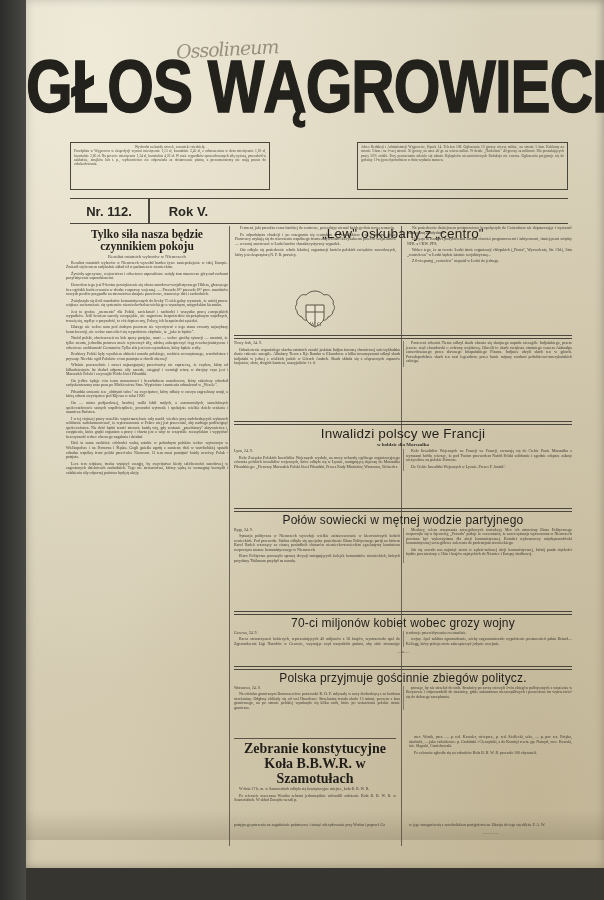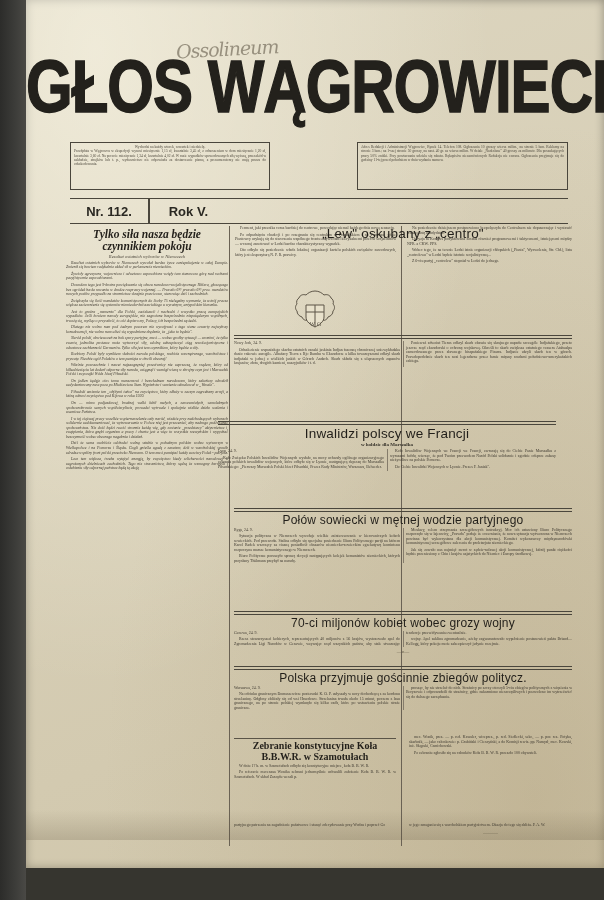--- a/index.html
+++ b/index.html
@@ -66,33 +66,33 @@
      display:flex;align-items:center;justify-content:center;height:100%;}
   #dbNr{width:78px;font-size:13px;font-weight:bold;}
   #dbDate{flex:1;font-size:13.5px;font-weight:bold;letter-spacing:.3px;}
   #dbRok{width:76px;font-size:13px;font-weight:bold;text-align:right;}
   .vrule{width:1.2px;height:100%;background:#4a463c;}
 
   
   #cols{position:absolute;left:40px;top:226px;width:506px;height:620px;
         display:flex;}
   .col{box-sizing:border-box;}
-  #colL{width:164px;padding-right:1px;border-right:1px solid #6a6254;font-style:italic;}
+  #colL{width:164px;padding-right:1px;border-right:1px solid #6a6254;}
   #colM{width:172px;padding:0 5px;border-right:1px solid #6a6254;}
   #colR{width:170px;padding-left:5px;}
 
   
   .hl-serif{font-family:"Liberation Serif",serif;font-weight:bold;
      text-align:center;color:#221f1a;line-height:1.08;}
   .hl-sans{font-family:"Liberation Sans",sans-serif;
      text-align:center;color:#221f1a;line-height:1.05;letter-spacing:.2px;}
   .h-main{font-size:11.5px;margin:2px 0 1px;}
   .h-wide{font-size:13.5px;margin:1px 0 1px;}
   .h-wide-s{font-size:12px;margin:1px 0 1px;}
-  .h-small{font-size:10px;margin:1px 8px 1px;}
+  .h-small{font-size:14px;margin:1px 8px 1px;}
   .sub{font-family:"Liberation Serif",serif;font-weight:bold;font-size:5px;
      text-align:center;color:#36322a;margin:0 0 2px;}
   .kicker{font-family:"Liberation Serif",serif;font-size:4.6px;text-align:center;
      color:#4a443a;margin:0 0 2px;}
 
   .rule-d{border-top:1.1px solid #4a463c;border-bottom:1.1px solid #4a463c;
      height:2px;margin:3px 0 2px;}
   .rule-s{border-top:1px solid #5a5447;margin:3px 0 2px;}
 
   
@@ -195,21 +195,21 @@
 
       <div class="block" style="position:absolute;left:208px;top:332px;width:338px;">
         <div class="rule-d"></div>
         <div class="body2">
           <div class="body">Nowy Jork, 24. 9.</div>
           <div class="body ind">Odnalezienie wspaniałego skarbu ostatnich oznaki jaskinia Indjan fazonną chronicznej uniewykładaka danio cnkowie aurogile. Albańscy Tierra z Rjo Bambu w Ekwadorze a kilka towarzyszami odkryl skarb indjański w jednej z wielkich jaskiń w Górach Andach. Skarb składa się z ulepszonych zapanów krajanów, złota, drogich kamieni, naszyjników i t. d.</div>
           <div class="body ind">Poniewaź zdwoiut Tierus odkryl skarb obawia się skrajnego napadu szczególe Indjańskiego, przeto jeszcze rząd ekwadorski o ochronę wojskową. Określi to skarb zwiększa ostatniego czasera Atahualpa zamordowanego przez sławnego hiszpańskiego Pizarra. Indjanie ukryli skarb ten w górach. Prawdopodobnie skarb ten nosi legendarne przez łamie mięsny rzadami południowo-amerykańskich zabiegu.</div>
         </div>
       </div>
 
-      <div class="block" style="position:absolute;left:192px;top:418px;width:338px;">
+      <div class="block" style="position:absolute;left:208px;top:418px;width:338px;">
         <div class="rule-d"></div>
         <div class="hl-sans h-wide">Inwalidzi polscy we Francji</div>
         <div class="sub">w hołdzie dla Marszałka</div>
         <div class="body2">
           <div class="body">Lyon, 24. 9.</div>
           <div class="body ind">Koło Związku Polskich Inwalidów Wojennych wysłało, na mocy uchwały ogólnego organizacyjnego zebrania polskich inwalidów wojennych, które odbyło się w Lyonie, następującą depeszę do Marszałka Piłsudskiego: „Pierwszy Marszałek Polski Józef Piłsudski, Prezes Rady Ministrów, Warszawa, Belweder.</div>
           <div class="body ind">Koło Inwalidów Wojennych we Francji we Francji, zwracają się do Ciebie Panie Marszałku z wyrazami hołdu, wierząc, że pod Twoim przewodem Naród Polski solidarnie i zgodnie odeprze zakusy nieżyczliwe na polskie Pomorze.</div>
           <div class="body ind">Do Ciebie Inwalidzi Wojennych w Lyonie. Prezes F. Janiak".</div>
         </div>
       </div>

